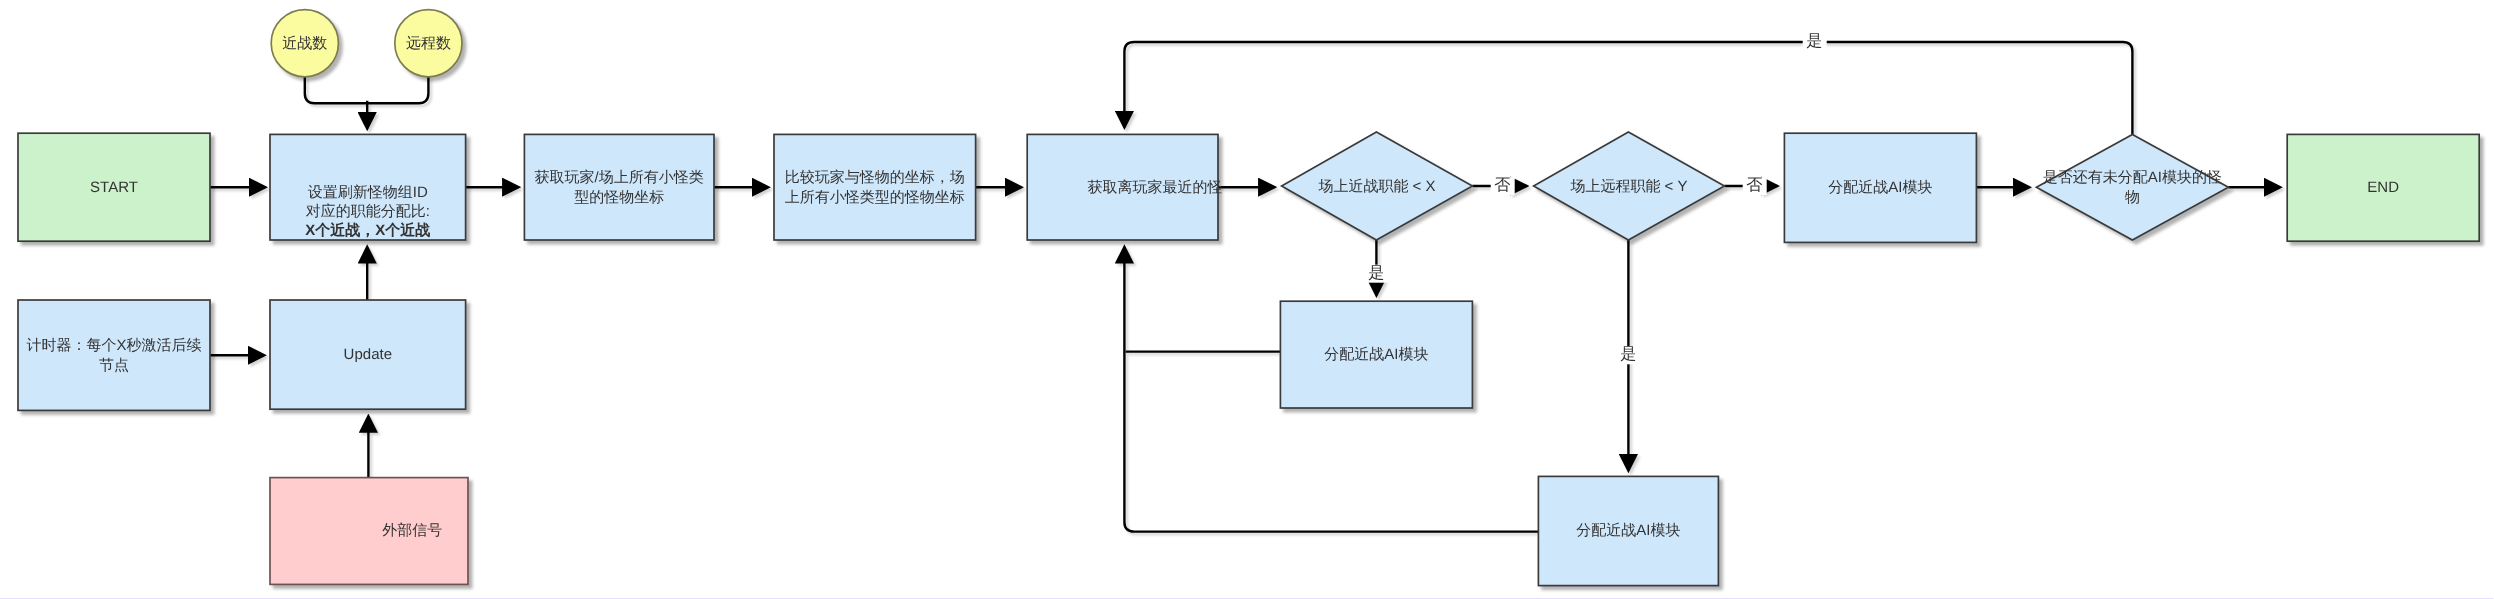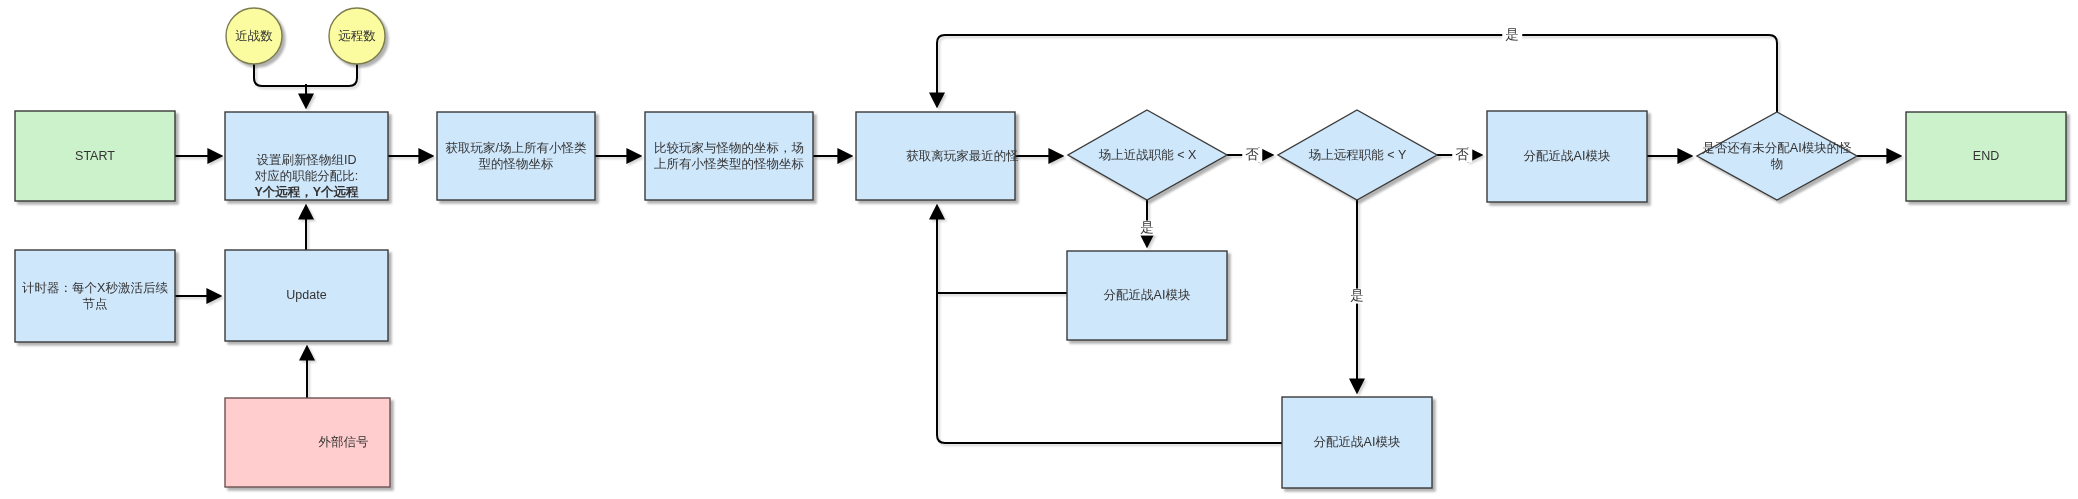--- a/index.html
+++ b/index.html
@@ -91,21 +91,21 @@
   </svg>
 
   <div class="node-text" style="left:226px;top:8px;width:56px;height:56px;">近战数</div>
   <div class="node-text" style="left:329px;top:8px;width:56px;height:56px;">远程数</div>
   <div class="node-text" style="left:15px;top:111px;width:160px;height:90px;">START</div>
 
   <div class="node-text" style="left:225px;top:112px;width:163px;height:88px;margin-top:20px;">
     <div class="node-lines">
       <div>设置刷新怪物组ID</div>
       <div>对应的职能分配比:</div>
-      <div class="bold">Y个远程，Y个远程</div>
+      <div class="bold">X个近战，X个近战</div>
     </div>
   </div>
 
   <div class="node-text" style="left:440px;top:112px;width:152px;height:88px;">获取玩家/场上所有小怪类型的怪物坐标</div>
   <div class="node-text" style="left:649px;top:112px;width:160px;height:88px;">比较玩家与怪物的坐标，场上所有小怪类型的怪物坐标</div>
   <div class="node-text" style="left:856px;top:112px;width:159px;height:88px;margin-left:27px;">获取离玩家最近的怪</div>
   <div class="node-text" style="left:1068px;top:110px;width:159px;height:90px;">场上近战职能 &lt; X</div>
   <div class="node-text" style="left:1278px;top:110px;width:159px;height:90px;">场上远程职能 &lt; Y</div>
   <div class="node-text" style="left:1487px;top:111px;width:160px;height:91px;">分配近战AI模块</div>
   <div class="node-text" style="left:1699px;top:112px;width:156px;height:88px;">是否还有未分配AI模块的怪物</div>

